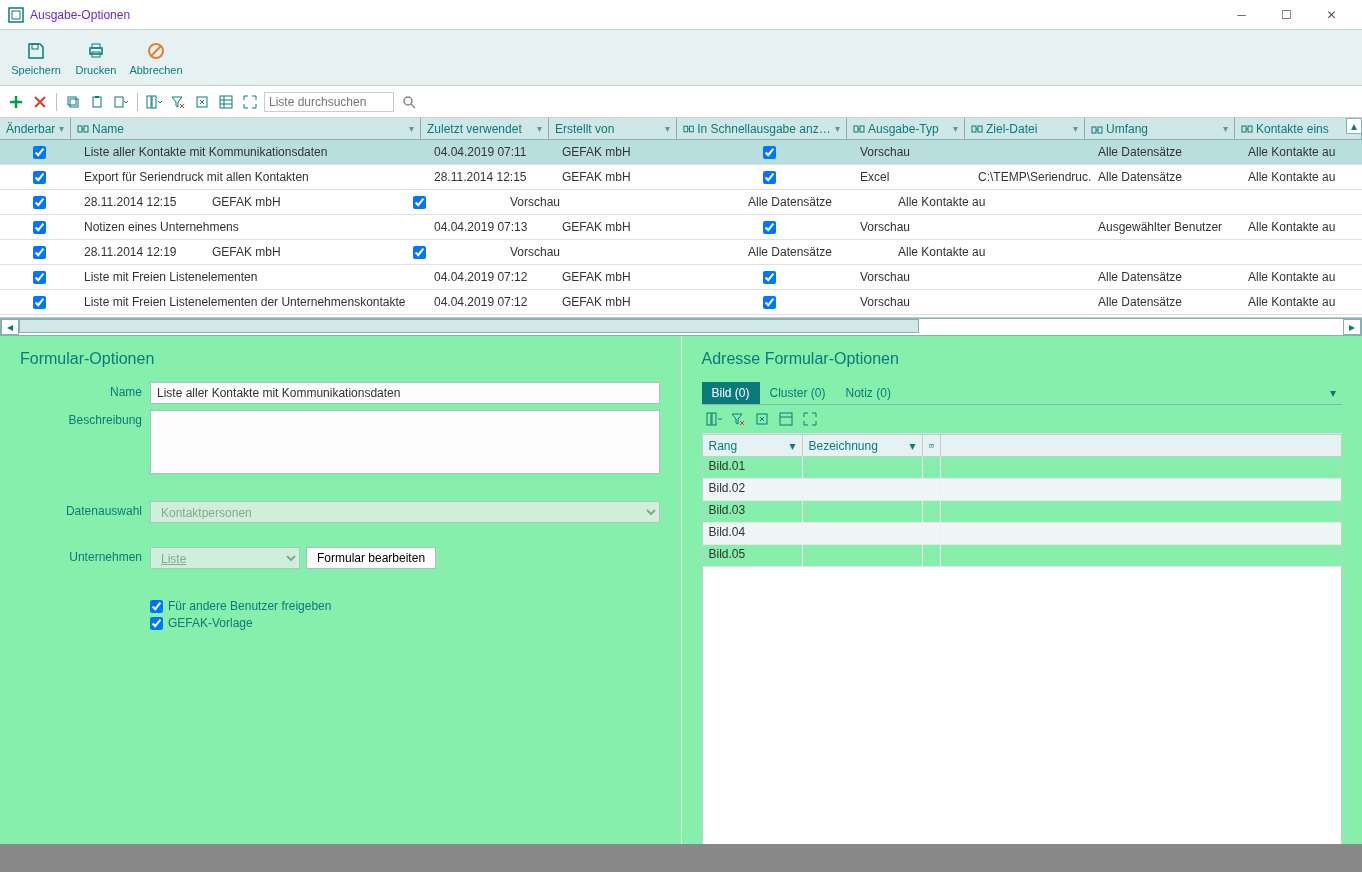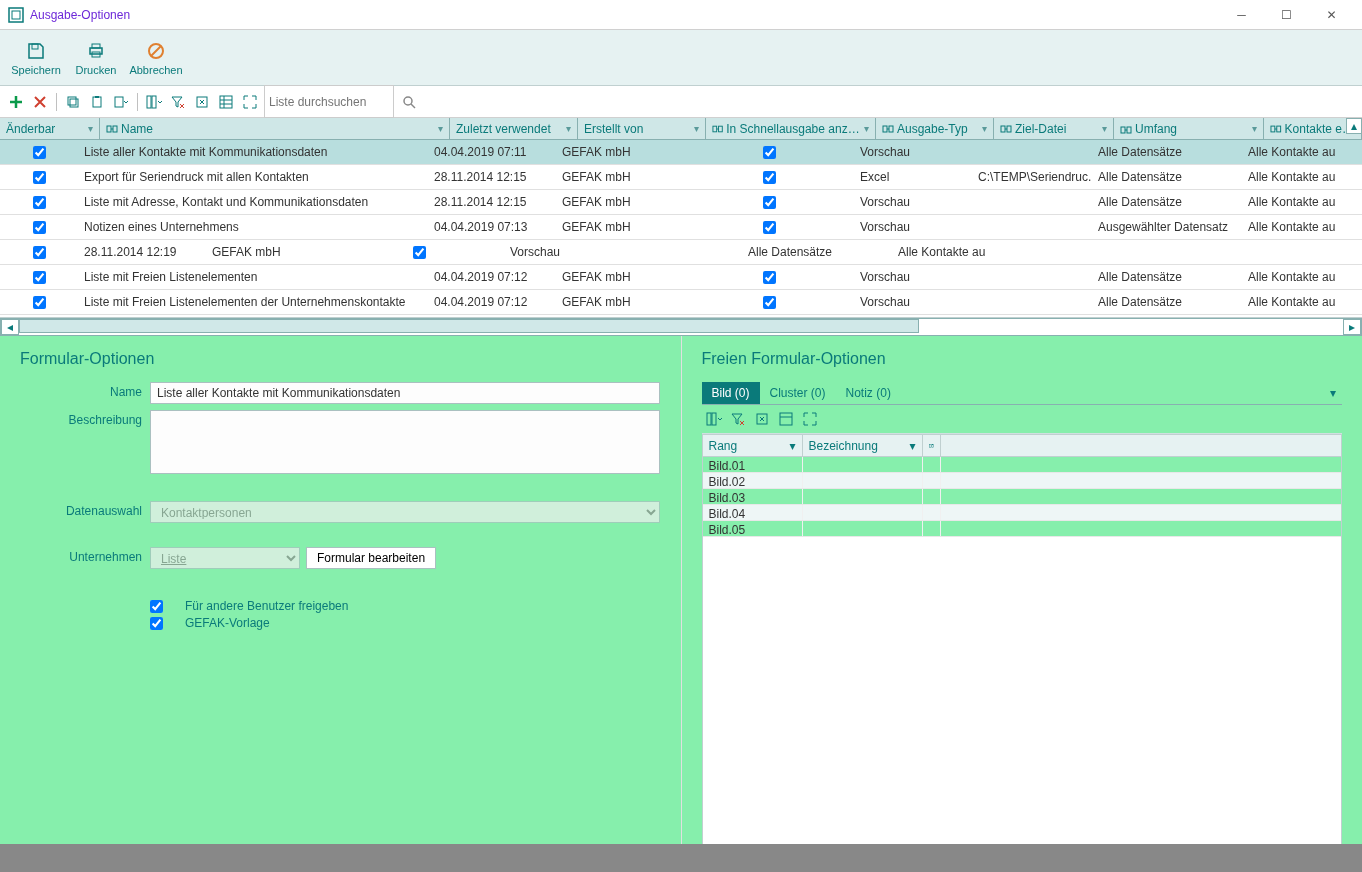--- a/index.html
+++ b/index.html
@@ -11,21 +11,21 @@
 .titlebar .win-btn { width: 45px; height: 30px; display: flex; align-items: center; justify-content: center; color: #555; cursor: pointer; }
 
 .ribbon { height: 56px; background: #e6f2f2; border-bottom: 1px solid #c0d0d0; display: flex; align-items: center; padding-left: 6px; }
 .ribbon .r-item { width: 60px; height: 54px; display: flex; flex-direction: column; align-items: center; justify-content: center; cursor: pointer; }
 .ribbon .r-icon { font-size: 18px; height: 22px; display: flex; align-items: center; }
 .ribbon .r-label { color: #0a7a7a; font-size: 11px; margin-top: 2px; }
 
 .toolbar2 { height: 32px; background: #fff; border-bottom: 1px solid #d0d0d0; display: flex; align-items: center; padding-left: 6px; gap: 4px; }
 .toolbar2 .tb { width: 20px; height: 20px; display: flex; align-items: center; justify-content: center; cursor: pointer; color: #0a7a7a; }
 .toolbar2 .sep { width: 1px; height: 18px; background: #c0c0c0; margin: 0 2px; }
-.toolbar2 input { border: 1px solid #ccc; padding: 2px 4px; width: 130px; height: 33px; }
+.toolbar2 input { border: 1px solid #ccc; padding: 2px 4px; width: 130px; height: 20px; }
 .toolbar2 .search-ic { color: #888; margin-left: 4px; }
 
 .grid-wrap { height: 200px; background: #fff; border-bottom: 1px solid #c0d0d0; overflow: hidden; position: relative; }
 .grid-hdr { display: flex; background: #cfe7e7; border-bottom: 1px solid #88b0b0; height: 22px; }
 .gh { border-right: 1px solid #88b0b0; padding: 2px 6px; color: #0a7a7a; display: flex; align-items: center; justify-content: space-between; overflow: hidden; }
 .gh .filter-ic { color: #5a9a9a; font-size: 10px; }
 .gh .col-ic { width: 12px; height: 12px; margin-right: 3px; }
 .gh-title { white-space: nowrap; overflow: hidden; text-overflow: ellipsis; }
 .grid-body { }
 .grid-row { display: flex; height: 25px; border-bottom: 1px solid #e0e0e0; align-items: center; }
@@ -45,35 +45,35 @@
 .panel-r { flex: 1; padding: 14px 20px; border-left: 1px solid #e0e0e0; }
 .panel-title { color: #0a7a7a; font-size: 16px; margin-bottom: 14px; font-weight: normal; }
 .form-row { display: flex; margin-bottom: 6px; align-items: flex-start; }
 .form-label { width: 130px; text-align: right; padding-right: 8px; color: #0a7a7a; padding-top: 3px; font-size: 12px; }
 .form-ctl input[type=text], .form-ctl textarea, .form-ctl select { border: 1px solid #aac0c0; padding: 3px 6px; background: #fdfdfd; color: #333; }
 .form-ctl textarea { width: 510px; height: 64px; resize: none; }
 .form-ctl input[type=text].wide { width: 510px; }
 .form-ctl select { width: 510px; height: 22px; background: #f0f0f0; color: #888; }
 .form-ctl select.short { width: 150px; text-decoration: underline; }
 .form-ctl button { border: 1px solid #aac0c0; background: #fff; padding: 3px 10px; cursor: pointer; }
-.chk-row { display: flex; align-items: center; gap: 22px; margin-bottom: 3px; }
+.chk-row { display: flex; align-items: center; gap: 5px; margin-bottom: 3px; }
 .chk-row label { color: #0a7a7a; }
 
 .tabs { display: flex; border-bottom: 1px solid #88b0b0; align-items: center; }
 .tab { padding: 4px 10px; color: #0a7a7a; cursor: pointer; font-size: 12px; }
 .tab.active { background: #0a7a7a; color: #fff; }
 .tab-menu { margin-left: auto; color: #0a7a7a; cursor: pointer; padding: 0 6px; }
 
 .sub-tb { display: flex; gap: 4px; padding: 4px 2px; border-bottom: 1px solid #d0e0e0; }
 .sub-tb .tb { width: 20px; height: 20px; display: flex; align-items: center; justify-content: center; cursor: pointer; color: #0a7a7a; }
 
 .sub-grid { border: 1px solid #c0d0d0; }
 .sub-hdr { display: flex; background: #e6f2f2; height: 22px; border-bottom: 1px solid #c0d0d0; }
 .sgh { border-right: 1px solid #c0d0d0; padding: 2px 6px; color: #0a7a7a; display: flex; align-items: center; justify-content: space-between; }
-.sub-row { display: flex; height: 16px; border-bottom: 1px solid #e8e8e8; }
+.sub-row { display: flex; height: 22px; border-bottom: 1px solid #e8e8e8; }
 .sub-row:nth-child(even) { background: #eef6f6; }
 .sgc { padding: 2px 6px; border-right: 1px solid #f0f0f0; color: #333; }
 .sub-body-area { height: 360px; background: #fff; }
 
 .statusbar { position: absolute; bottom: 0; left: 0; right: 0; height: 28px; background: #888; }
 
 svg { display: block; }
 </style>
 </head>
 <body>
@@ -188,21 +188,21 @@
       <svg width="14" height="14" viewBox="0 0 14 14">
         <circle cx="6" cy="6" r="4" fill="none" stroke="#888" stroke-width="1.5"></circle>
         <line x1="9" y1="9" x2="13" y2="13" stroke="#888" stroke-width="1.5"></line>
       </svg>
     </div>
 </div>
 
 <div class="grid-wrap">
   <div class="vscroll-top">▴</div>
   <div class="grid-hdr">
-    <div class="gh" style="width:100px">
+    <div class="gh" style="width:71px">
         <span class="gh-title">Änderbar</span>
         <span class="filter-ic">▾</span>
       </div>
     <div class="gh" style="width:350px">
         <span style="display:flex;align-items:center;overflow:hidden">
           <svg class="col-ic" viewBox="0 0 12 12">
             <rect x="1" y="3" width="4" height="6" fill="none" stroke="#0a7a7a"></rect>
             <rect x="7" y="3" width="4" height="6" fill="none" stroke="#0a7a7a"></rect>
             <line x1="5" y1="6" x2="7" y2="6" stroke="#0a7a7a"></line>
           </svg>
@@ -301,21 +301,20 @@
         </div>
         <div class="gc" style="width:118px">Excel</div>
         <div class="gc" style="width:120px">C:\TEMP\Seriendruc...</div>
         <div class="gc" style="width:150px">Alle Datensätze</div>
         <div class="gc" style="flex:1">Alle Kontakte au</div>
       </div>
       <div class="grid-row">
         <div class="gc center" style="width:78px">
           <input type="checkbox" checked="" style="">
         </div>
-        <div class="gc" style="width:350px">Liste mit Adresse, Kontakt und Kommunikationsdaten</div>
         <div class="gc" style="width:128px">28.11.2014 12:15</div>
         <div class="gc" style="width:128px">GEFAK mbH</div>
         <div class="gc center" style="width:170px">
           <input type="checkbox" checked="" style="">
         </div>
         <div class="gc" style="width:118px">Vorschau</div>
         <div class="gc" style="width:120px"></div>
         <div class="gc" style="width:150px">Alle Datensätze</div>
         <div class="gc" style="flex:1">Alle Kontakte au</div>
       </div>
@@ -324,21 +323,21 @@
           <input type="checkbox" checked="" style="">
         </div>
         <div class="gc" style="width:350px">Notizen eines Unternehmens</div>
         <div class="gc" style="width:128px">04.04.2019 07:13</div>
         <div class="gc" style="width:128px">GEFAK mbH</div>
         <div class="gc center" style="width:170px">
           <input type="checkbox" checked="" style="">
         </div>
         <div class="gc" style="width:118px">Vorschau</div>
         <div class="gc" style="width:120px"></div>
-        <div class="gc" style="width:150px">Ausgewählter Datensatz</div>
+        <div class="gc" style="width:150px">Ausgewählter Benutzer</div>
         <div class="gc" style="flex:1">Alle Kontakte au</div>
       </div>
       <div class="grid-row">
         <div class="gc center" style="width:78px">
           <input type="checkbox" checked="" style="">
         </div>
         <div class="gc" style="width:128px">28.11.2014 12:19</div>
         <div class="gc" style="width:128px">GEFAK mbH</div>
         <div class="gc center" style="width:170px">
           <input type="checkbox" checked="" style="">
@@ -423,21 +422,21 @@
           </div>
         <div class="chk-row">
             <input type="checkbox" checked="" style="">
             <label>GEFAK-Vorlage</label>
           </div>
       </div>
     </div>
   </div>
 
   <div class="panel-r">
-    <div class="panel-title">Freien Formular-Optionen</div>
+    <div class="panel-title">Adresse Formular-Optionen</div>
     <div class="tabs">
       <div class="tab active">Bild (0)</div>
       <div class="tab">Cluster (0)</div>
       <div class="tab">Notiz (0)</div>
       <div class="tab-menu">▾</div>
     </div>
     <div class="sub-tb">
       <div class="tb">
           <svg width="16" height="14" viewBox="0 0 16 14">
             <rect x="1" y="1" width="4" height="12" fill="none" stroke="#0a7a7a"></rect>

